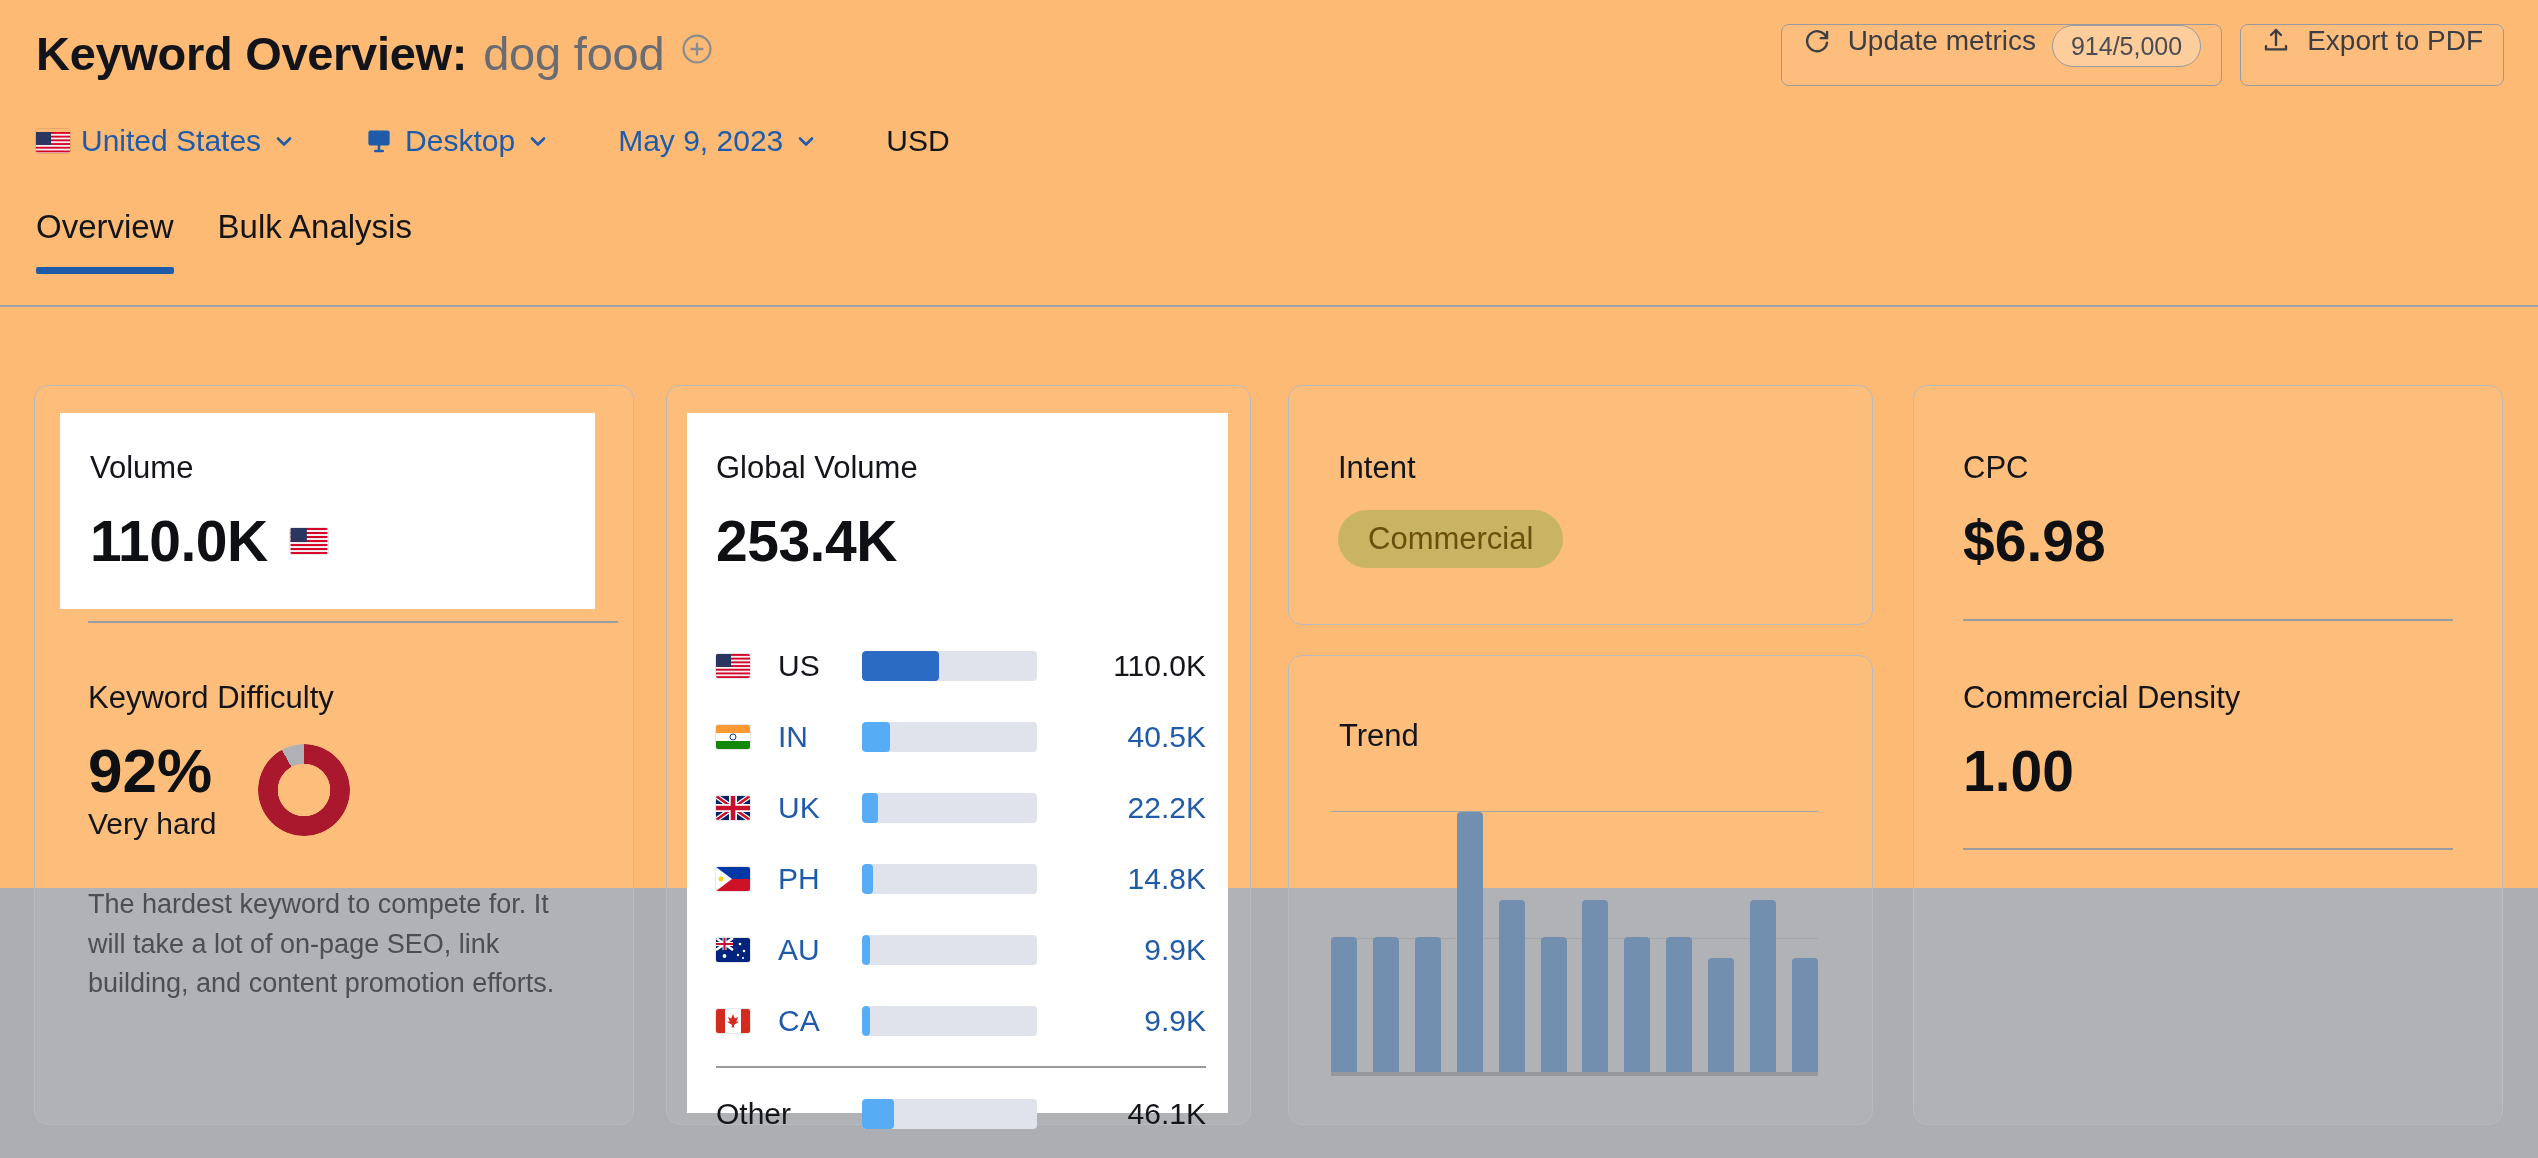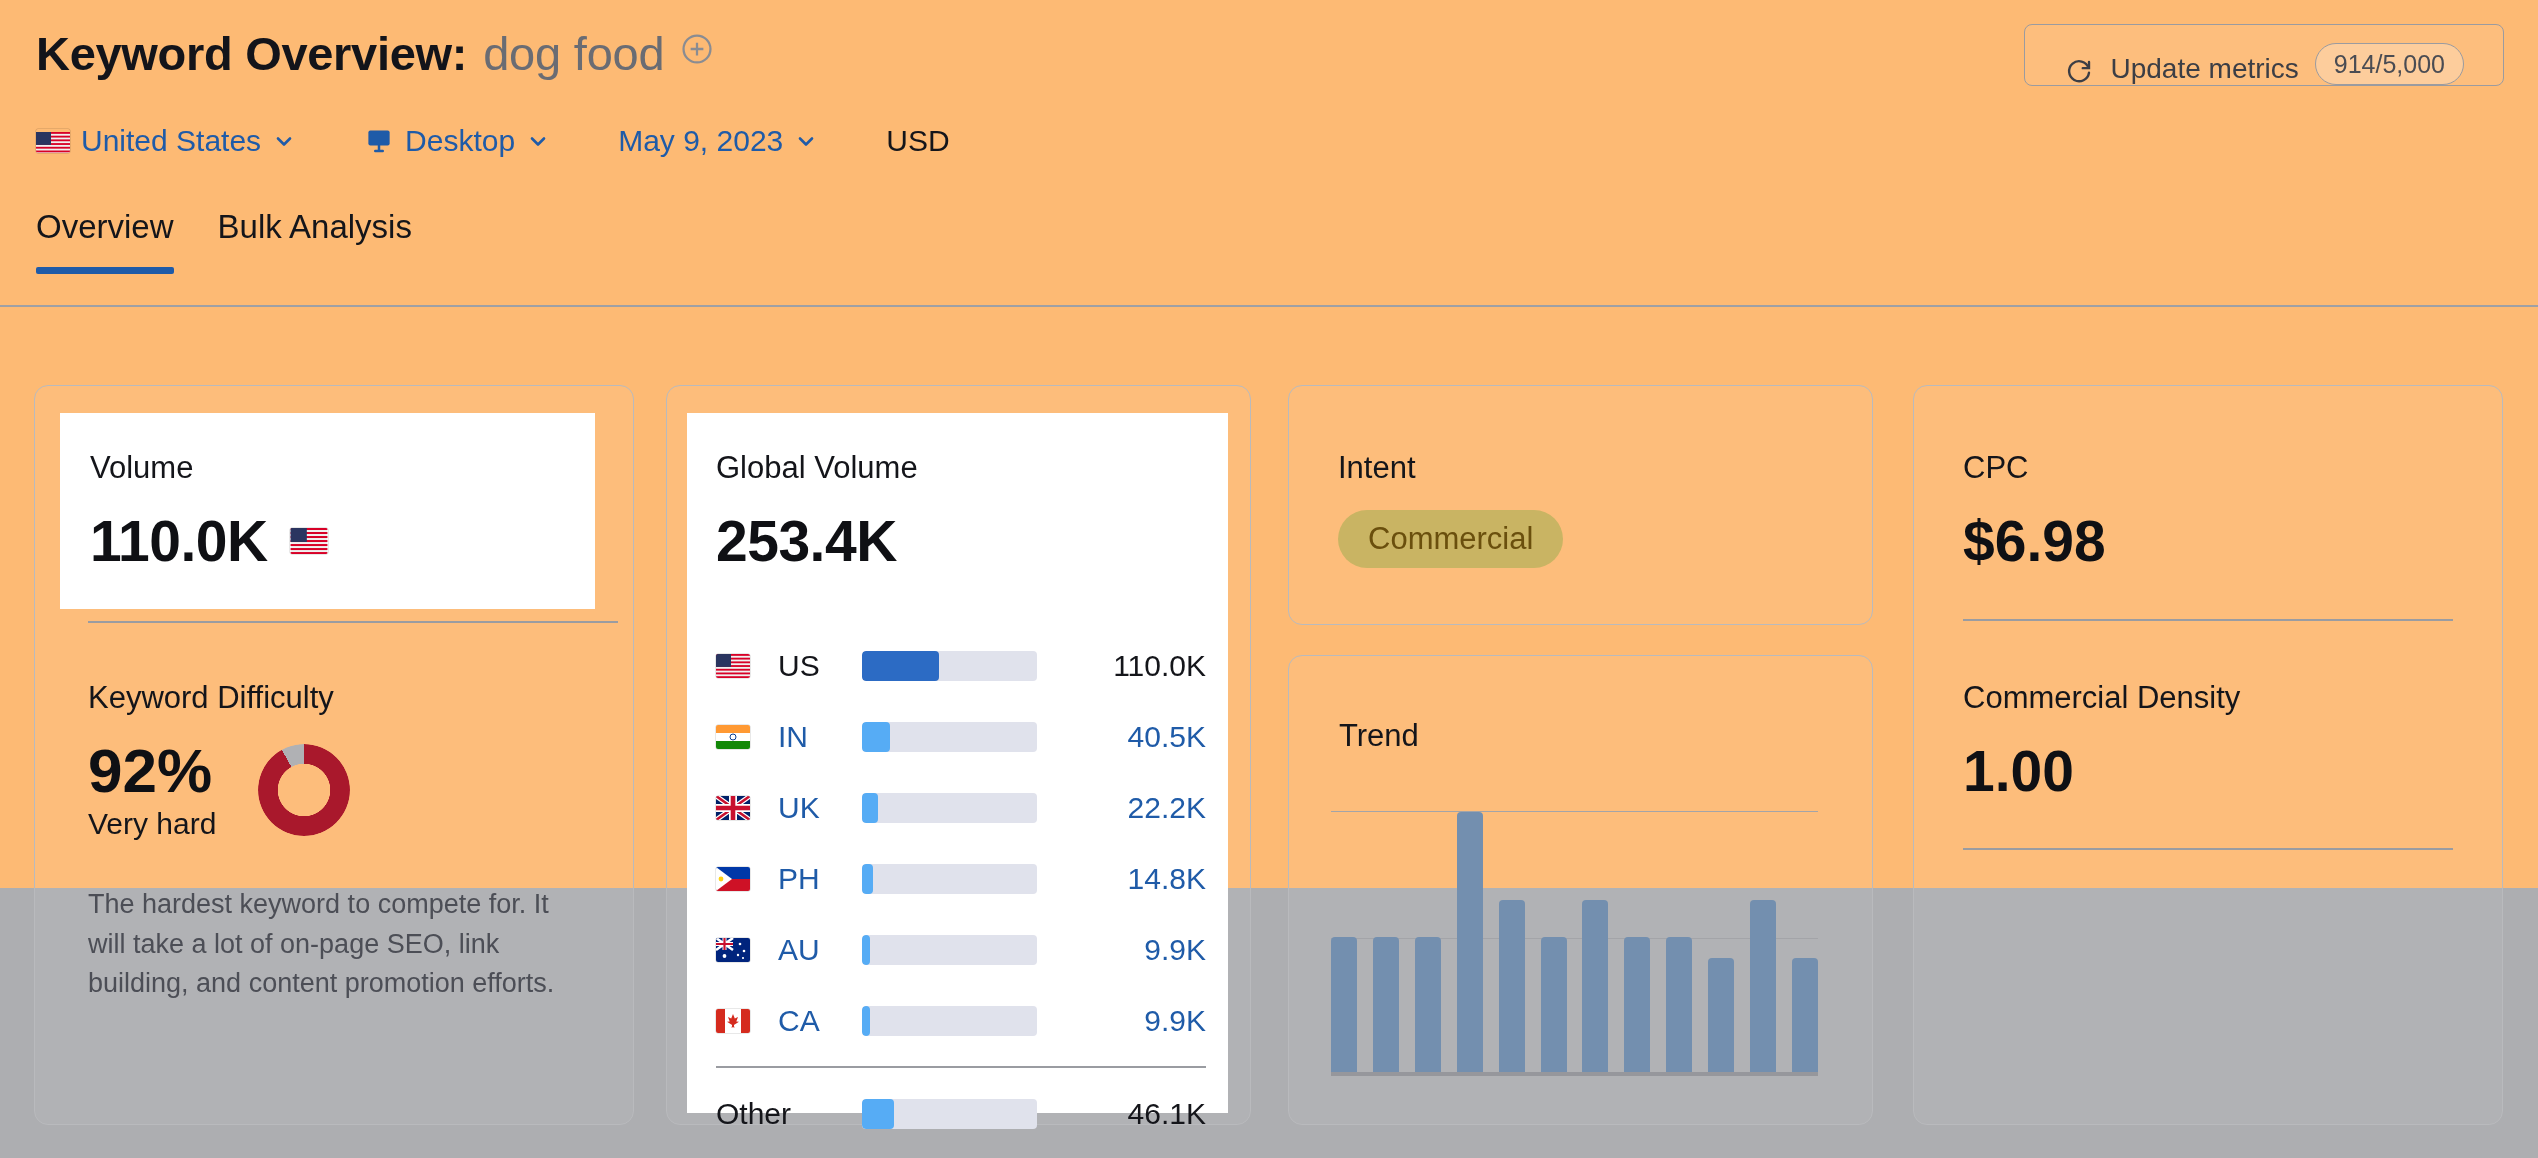--- a/index.html
+++ b/index.html
@@ -27,22 +27,22 @@
     font-size: 47px; font-weight: normal; color: #6a6c73; letter-spacing: -0.2px;
   }
   .plus-icon {
     display: inline-block; width: 34px; height: 34px; position: relative; top: -4px;
   }
 
   .header-actions {
     position: absolute; right: 34px; top: 24px; display: flex; gap: 18px; align-items: center;
   }
   .btn {
-    display: flex; align-items: flex-end; gap: 16px;
-    height: 62px; padding: 0 39px;
+    display: flex; align-items: flex-start; gap: 16px;
+    height: 62px; padding: 0 20px;
     border: 1px solid #9a9ba0; border-radius: 8px;
     background: rgba(255,255,255,0.07);
     font-size: 28px; color: #3c3e45;
   }
   .btn .lbl { white-space: nowrap; }
   .pill-count {
     display: inline-flex; align-items: center; justify-content: center;
     height: 42px; padding: 0 18px;
     border-radius: 21px; border: 1px solid #9a9ba0;
     background: rgba(255,255,255,0.24);
@@ -189,20 +189,30 @@
         <span>
           <svg class="icon-svg" width="30" height="30" viewBox="0 0 24 24" fill="none" stroke="#3c3e45" stroke-width="1.9" stroke-linecap="round">
             <path d="M20 5.5v5h-5"></path>
             <path d="M19.6 10.2A8 8 0 1 0 20 14.2"></path>
           </svg>
         </span>
         <span class="lbl">Update metrics</span>
         <span class="pill-count">914/5,000</span>
       </div>
 
+      <div class="btn">
+        <span>
+          <svg class="icon-svg" width="30" height="30" viewBox="0 0 24 24" fill="none" stroke="#3c3e45" stroke-width="1.9" stroke-linecap="round" stroke-linejoin="round">
+            <path d="M12 16V4"></path>
+              <path d="M8 8l4-4 4 4"></path>
+              <path d="M4 17v2.5h16V17"></path>
+          </svg>
+        </span>
+        <span class="lbl">Export to PDF</span>
+      </div>
     </div>
   </div>
 
   <div class="filter-row">
     <div class="filter-item">
       <span class="flag">
         <svg width="34" height="24" viewBox="0 0 34 24">
           <rect width="34" height="24" fill="#f0f0f0"></rect>
           <g fill="#d80027">
             <rect y="0" width="34" height="1.85"></rect>

